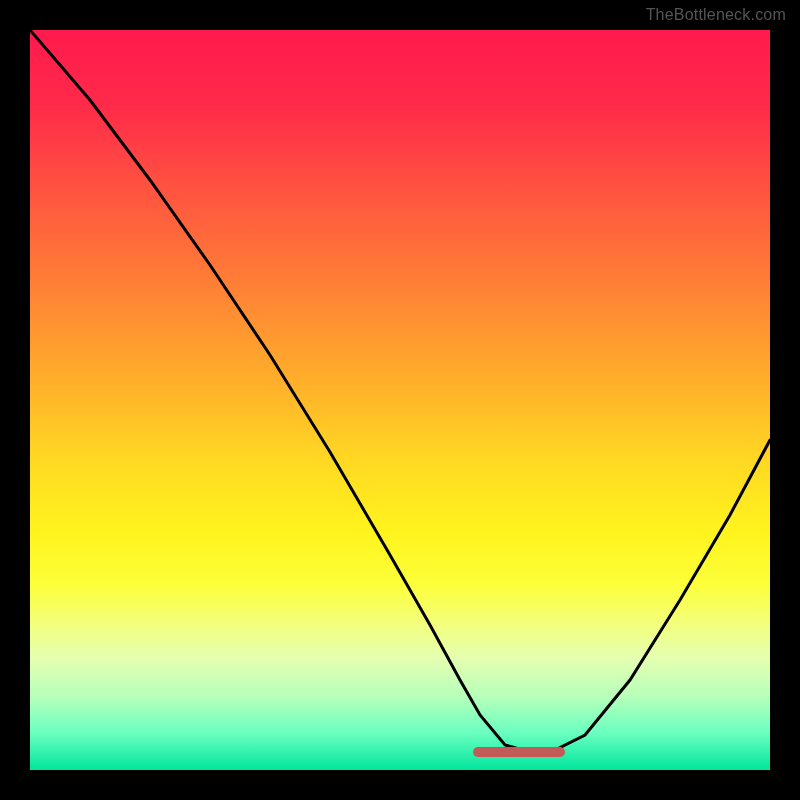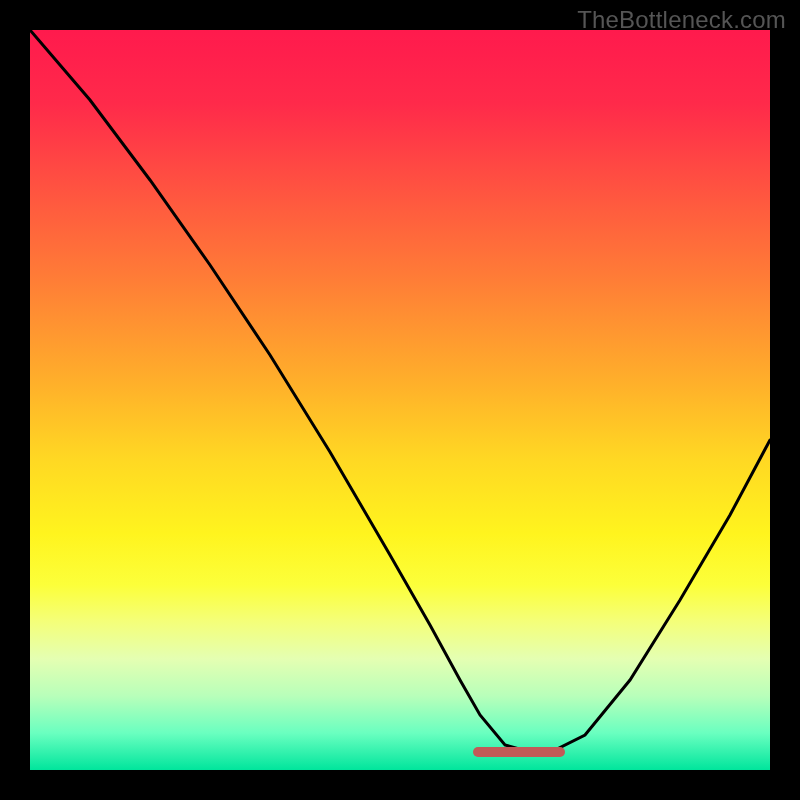--- a/index.html
+++ b/index.html
@@ -31,21 +31,21 @@
       #b8ffba 90%,
       #6affc0 95%,
       #00e59c 100%
     );
   }
   .watermark {
     position: absolute;
     top: 6px;
     right: 14px;
     color: #555;
-    font-size: 24px;
+    font-size: 16px;
     font-weight: 500;
     letter-spacing: 0.2px;
   }
   svg.curve {
     position: absolute;
     left: 0;
     top: 0;
     width: 740px;
     height: 740px;
   }

